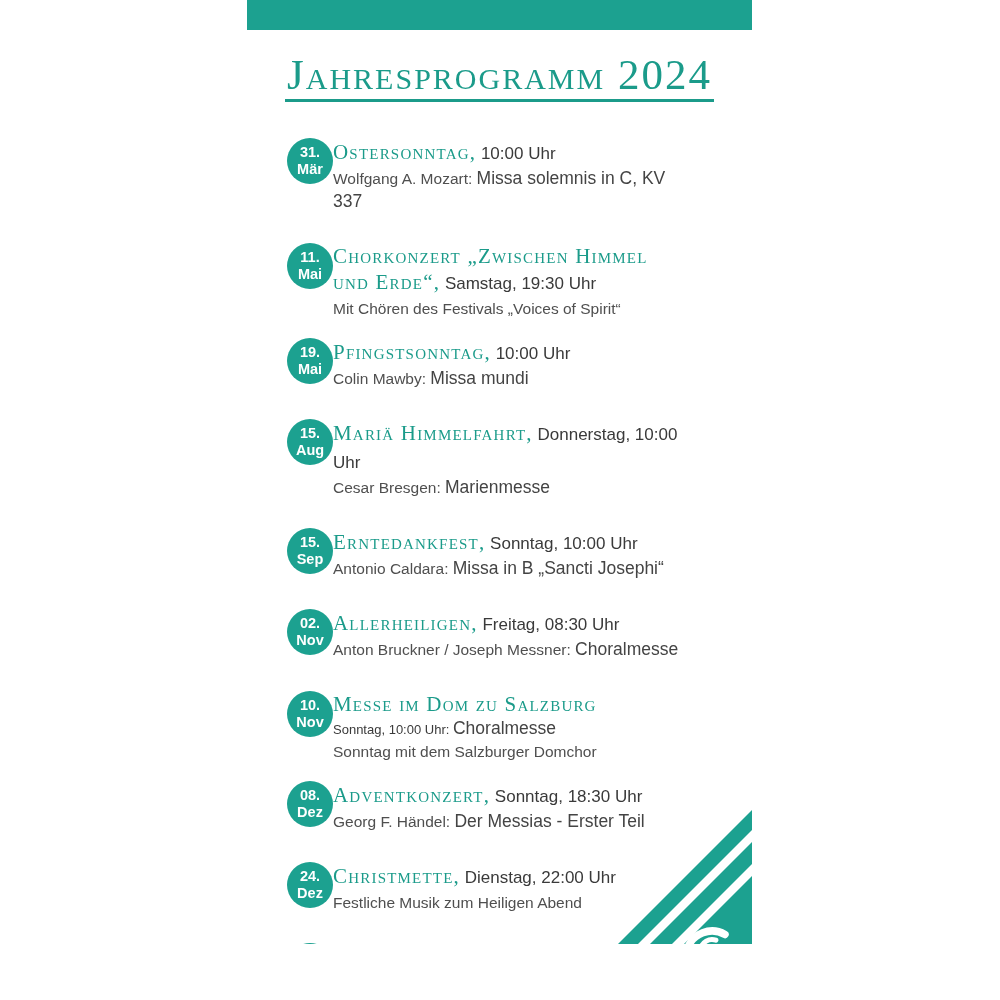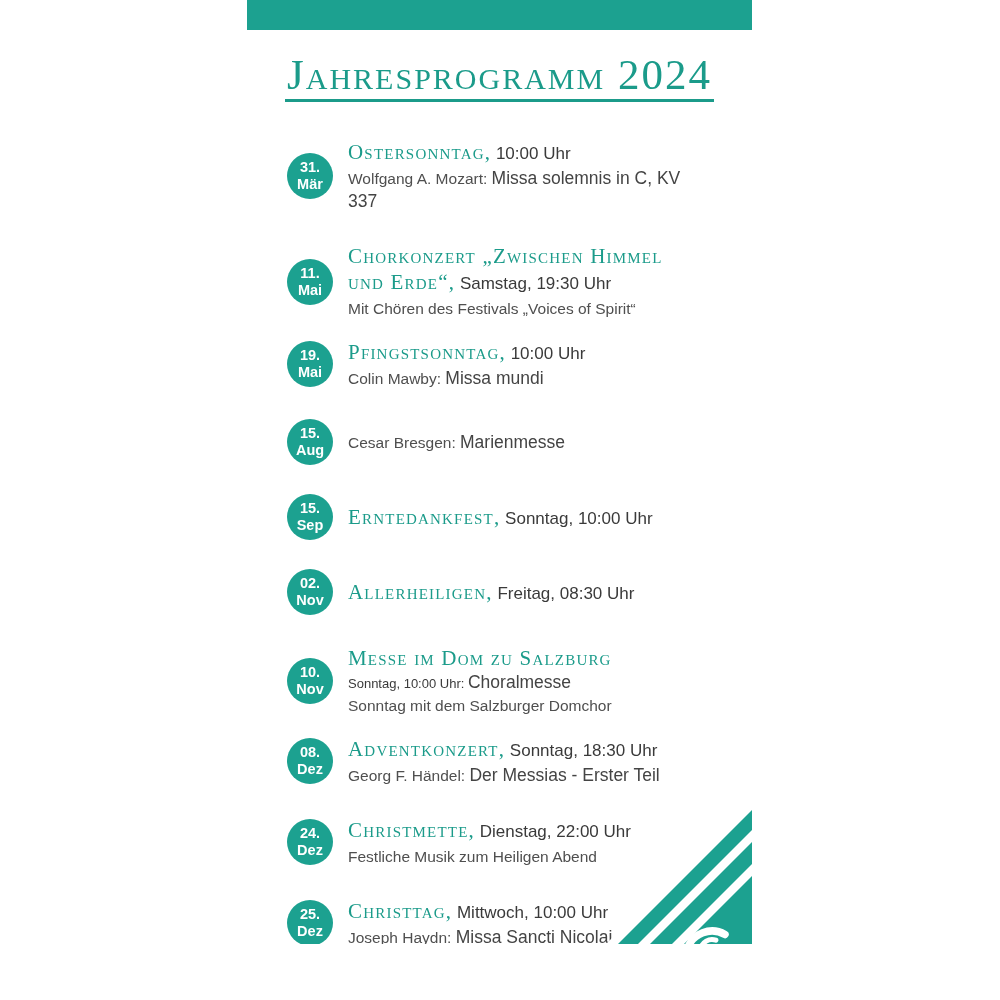--- a/index.html
+++ b/index.html
@@ -14,21 +14,21 @@
   .canvas{position:relative;width:1000px;height:944px;background:#ffffff;overflow:hidden;}
   .page{position:absolute;left:247px;top:0;width:505px;height:1000px;background:#ffffff;}
   .top-bar{position:absolute;top:0;left:0;width:100%;height:30px;background:var(--accent);}
   .bottom-bar{position:absolute;bottom:0;left:0;width:100%;height:31px;background:var(--accent);}
   .header{position:absolute;top:52px;left:0;width:100%;text-align:center;}
   .page-title{display:inline-block;font-family:"Liberation Serif",serif;
     font-variant-caps:small-caps;font-weight:500;font-size:43px;line-height:46px;
     letter-spacing:2px;color:var(--accent-text);
     border-bottom:3px solid var(--accent-text);padding:0 2px 1px 2px;}
   .events{position:absolute;top:138px;left:40px;width:430px;}
-  .event{display:flex;align-items:center;gap:15px;margin-bottom:29px;}
+  .event{display:flex;align-items:flex-start;margin-bottom:29px;}
   .event.three{margin-bottom:18px;}
   .badge{flex:0 0 auto;width:46px;height:46px;border-radius:50%;background:var(--accent);
     color:#ffffff;font-weight:bold;font-size:14.5px;line-height:17px;
     display:flex;flex-direction:column;align-items:center;justify-content:center;}
   .event.three .badge{margin-top:1px;}
   .lines{width:355px;padding-top:1px;}
   .line1{font-size:21px;line-height:26px;}
   .etitle{font-family:"Liberation Serif",serif;font-variant-caps:small-caps;
     color:var(--accent-text);letter-spacing:1.2px;}
   .esuffix{font-family:"Liberation Sans",sans-serif;font-size:17px;color:var(--text-dark);}
@@ -83,41 +83,44 @@
           <div class="line2"><span class="sub-prefix">Colin Mawby: </span><span class="sub-work">Missa mundi</span></div>
         </div>
       </div>
 
       <div class="event">
         <div class="badge">
           <span>15.</span>
           <span>Aug</span>
         </div>
         <div class="lines">
+          <div class="line1"><span class="etitle">Mariä Himmelfahrt,</span><span class="esuffix"> Donnerstag, 10:00 Uhr</span></div>
           <div class="line2"><span class="sub-prefix">Cesar Bresgen: </span><span class="sub-work">Marienmesse</span></div>
         </div>
       </div>
 
       <div class="event">
         <div class="badge">
           <span>15.</span>
           <span>Sep</span>
         </div>
         <div class="lines">
           <div class="line1"><span class="etitle">Erntedankfest,</span><span class="esuffix"> Sonntag, 10:00 Uhr</span></div>
+          <div class="line2"><span class="sub-prefix">Antonio Caldara: </span><span class="sub-work">Missa in B „Sancti Josephi“</span></div>
         </div>
       </div>
 
       <div class="event">
         <div class="badge">
           <span>02.</span>
           <span>Nov</span>
         </div>
         <div class="lines">
           <div class="line1"><span class="etitle">Allerheiligen,</span><span class="esuffix"> Freitag, 08:30 Uhr</span></div>
+          <div class="line2"><span class="sub-prefix">Anton Bruckner / Joseph Messner: </span><span class="sub-work">Choralmesse</span></div>
         </div>
       </div>
 
       <div class="event three">
         <div class="badge">
           <span>10.</span>
           <span>Nov</span>
         </div>
         <div class="lines">
           <div class="line1"><span class="etitle">Messe im Dom zu Salzburg</span></div>

